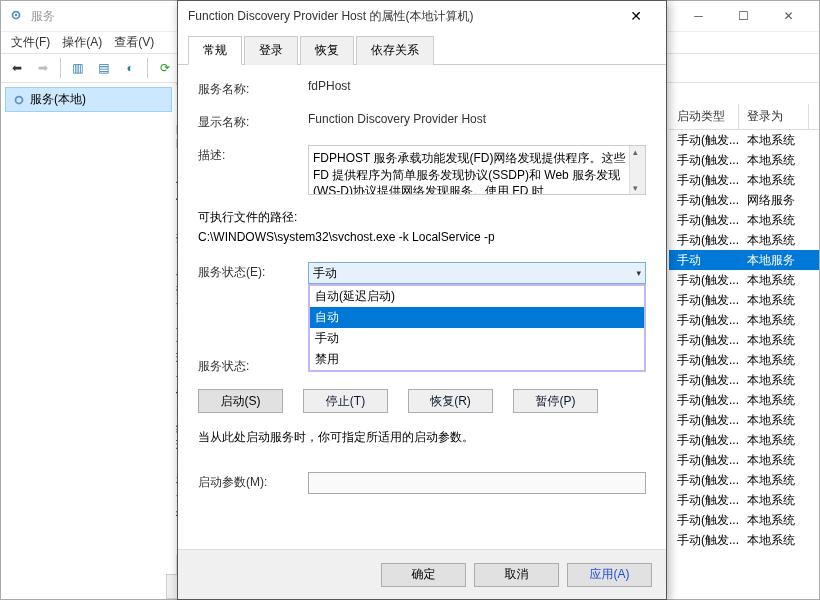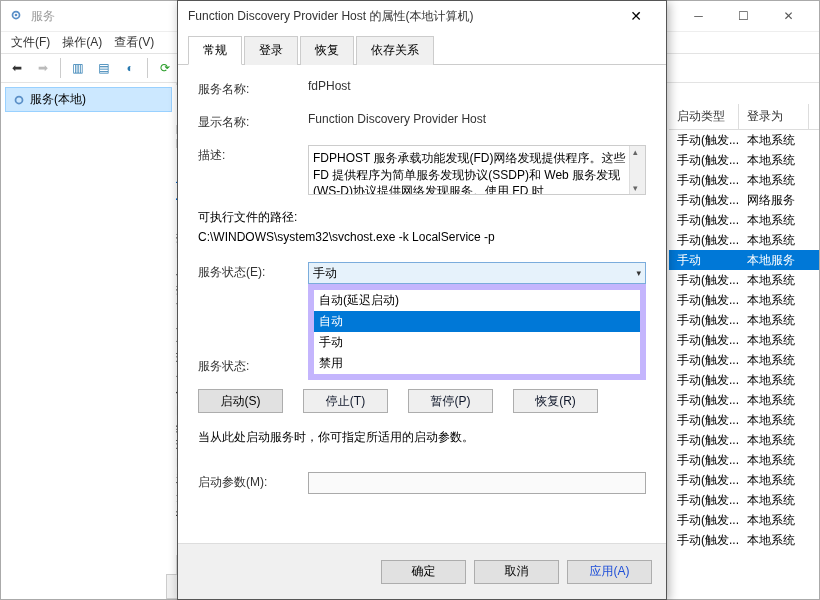--- a/index.html
+++ b/index.html
@@ -57,32 +57,32 @@
 .field-label { width: 110px; color: #333; padding-top: 2px; }
 .field-value { flex: 1; color: #333; }
 .desc-box { flex: 1; height: 50px; border: 1px solid #ccc; padding: 4px; overflow: hidden; font-size: 11.5px; line-height: 1.35; position: relative; }
 .desc-scroll { position: absolute; right: 0; top: 0; bottom: 0; width: 16px; background: #f0f0f0; border-left: 1px solid #ddd; }
 .desc-scroll::before { content: "▴"; position: absolute; top: 0; left: 3px; font-size: 9px; color: #666; }
 .desc-scroll::after { content: "▾"; position: absolute; bottom: 0; left: 3px; font-size: 9px; color: #666; }
 
 .combo-wrap { position: relative; flex: 1; }
 .combo { width: 100%; height: 22px; border: 1px solid #7aacdc; background: #e6f2fb; padding: 2px 4px; display: flex; align-items: center; justify-content: space-between; }
 .combo-arrow { font-size: 9px; color: #333; }
-.dropdown { position: absolute; top: 22px; left: 0; right: 0; border: 6px solid #c4b5fd; background: #fff; z-index: 10; }
+.dropdown { position: absolute; top: 22px; left: 0; right: 0; border: 2px solid #c4b5fd; background: #fff; z-index: 10; }
 .dd-item { padding: 2px 5px; }
 .dd-item.hl { background: #0078d7; color: #fff; }
 
 .btn-row { display: flex; gap: 20px; margin: 10px 0 16px 0; }
 .dlg-btn { width: 85px; height: 24px; border: 1px solid #adadad; background: #e1e1e1; display: flex; align-items: center; justify-content: center; }
 .dlg-btn.disabled { color: #0f172a; background: #efefef; }
 .dlg-btn.enabled { background: #e1e1e1; color: #000; }
 
 .param-input { flex: 1; height: 22px; border: 1px solid #aaa; padding: 2px 4px; }
 
-.dlg-footer { position: absolute; bottom: 0; left: 0; right: 0; height: 56px; border-top: 1px solid #ddd; background: #f0f0f0; display: flex; align-items: center; justify-content: flex-end; padding: 0 14px; gap: 8px; }
+.dlg-footer { position: absolute; bottom: 0; left: 0; right: 0; height: 50px; border-top: 1px solid #ddd; background: #f0f0f0; display: flex; align-items: center; justify-content: flex-end; padding: 0 14px; gap: 8px; }
 .footer-btn { width: 85px; height: 24px; border: 1px solid #adadad; background: #e1e1e1; display: flex; align-items: center; justify-content: center; }
 .footer-btn.disabled { color: #1d4ed8; }
 
 .gear-icon svg { width: 14px; height: 14px; }
 </style>
 </head>
 <body>
 
 <div class="main-win">
   <div class="main-titlebar">
@@ -313,22 +313,22 @@
     <div style="height:58px"></div>
 
     <div class="field-row">
       <div class="field-label">服务状态:</div>
       <div class="field-value">已停止</div>
     </div>
 
     <div class="btn-row">
       <div class="dlg-btn enabled">启动(S)</div>
       <div class="dlg-btn disabled">停止(T)</div>
+      <div class="dlg-btn disabled">恢复(R)</div>
       <div class="dlg-btn disabled">暂停(P)</div>
-      <div class="dlg-btn disabled">恢复(R)</div>
     </div>
 
     <div style="margin-bottom:26px">当从此处启动服务时，你可指定所适用的启动参数。</div>
 
     <div class="field-row">
       <div class="field-label">启动参数(M):</div>
       <input class="param-input" disabled="" value="" style="">
     </div>
 
   </div>

